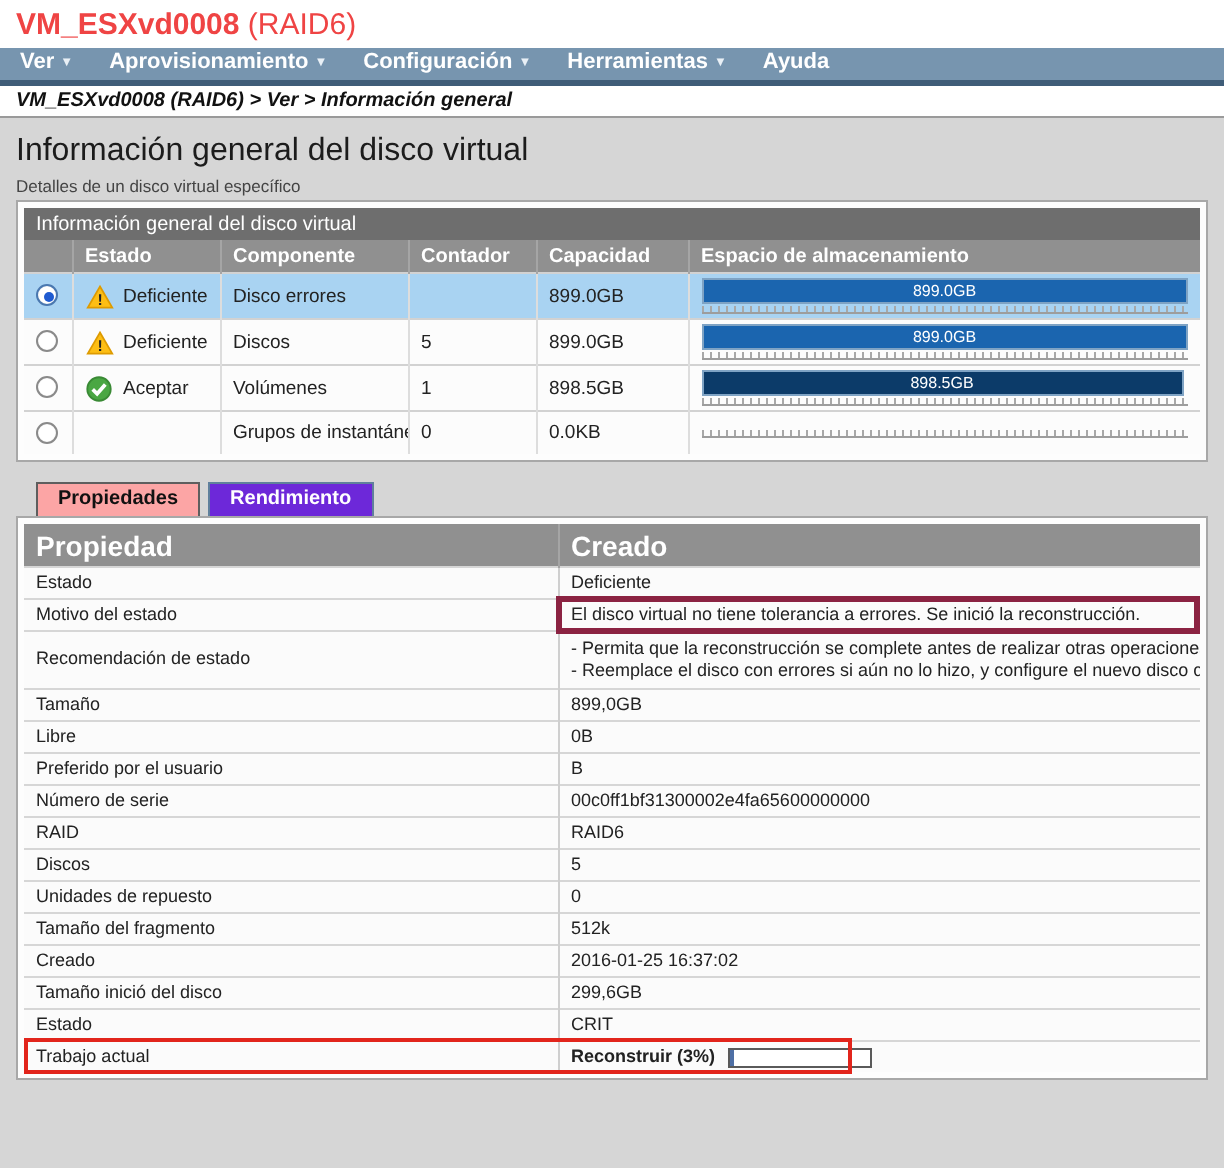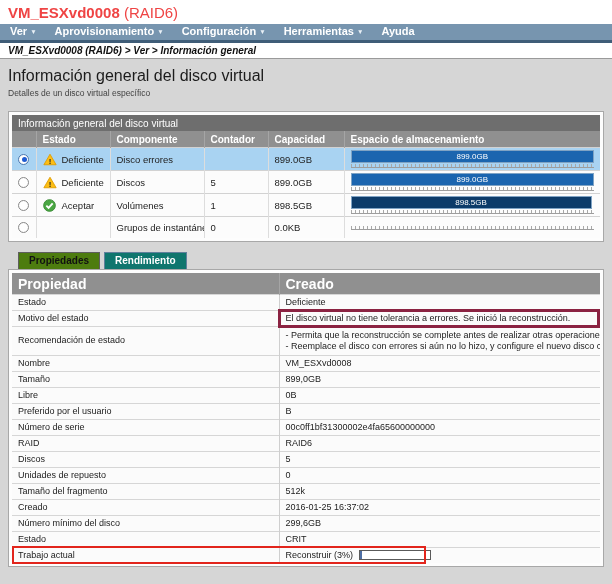--- a/index.html
+++ b/index.html
@@ -15,21 +15,21 @@
   .menu-item { color: #ffffff; font-size: 11px; font-weight: bold; padding: 0 9px 2px 9px; cursor: pointer; white-space: nowrap; }
   .menu-item:first-child { padding-left: 2px; }
   .menu-arrow { font-size: 6.5px; color: #e9f0f6; vertical-align: 1px; margin-left: 3px; }
 
   
   .breadcrumb { height: 15px; background: #ffffff; font-size: 10px; font-weight: bold; font-style: italic; padding: 2px 8px 0 8px; color: #111; }
 
   
   .content { height: 527px; background: #d6d6d6; border-top: 1px solid #9a9a9a; padding: 6px 8px 0 8px; }
   .page-title { font-size: 16px; color: #1c1c1c; margin-top: 2px; }
-  .page-subtitle { font-size: 8.5px; color: #444; margin-top: 3px; margin-bottom: 13px; }
+  .page-subtitle { font-size: 8.5px; color: #444; margin-top: 3px; margin-bottom: 2px; }
 
   
   .panel { background: #fdfdfd; border: 1px solid #a8a8a8; padding: 3px; }
   .panel-title { background: #6e6e6e; color: #ffffff; font-size: 10px; padding: 3px 6px 2px 6px; }
 
   
   .ovtable { width: 100%; border-collapse: collapse; table-layout: fixed; background: #fff; }
   .ovtable th { background: #909090; color: #fff; font-size: 10px; font-weight: bold; text-align: left; padding: 3px 6px 2px 6px; border-left: 1px solid #a5a5a5; }
   .ovtable th:first-child { border-left: none; }
   .ovtable td { height: 21px; font-size: 9.5px; color: #222; padding: 2px 6px; border-top: 1px solid #d2d2d2; border-left: 1px solid #ddd; background: #fcfcfc; vertical-align: middle; white-space: nowrap; overflow: hidden; }
@@ -43,39 +43,39 @@
   .radio.checked .dot { position: absolute; left: 2.5px; top: 2.5px; width: 5px; height: 5px; border-radius: 50%; background: #1f5bd0; }
   .sicon { width: 14px; height: 13px; display: inline-block; flex: none; }
   .barwrap { width: 100%; }
   .bar { height: 13px; border: 1px solid #7fa3c4; position: relative; text-align: center; }
   .barlabel { font-size: 8px; color: #ffffff; line-height: 12px; display: block; }
   .ruler { height: 4px; margin-top: 1px; border-bottom: 1px solid #9d9d9d; background: repeating-linear-gradient(90deg, #a8a8a8 0 1px, transparent 1px 4px); background-size: 100% 3px; background-position: bottom; background-repeat: no-repeat; }
 
   
   .tabs { display: flex; gap: 4px; margin: 10px 0 0 10px; height: 17px; }
   .tab { font-size: 10px; font-weight: bold; padding: 2px 10px 2px 10px; cursor: pointer; }
-  .tab.active { background: #4d7c0f; color: #111; border: 1px solid #5e5e5e; border-bottom: none; text-align: right; }
-  .tab.inactive { background: #0f766e; color: #ffffff; border: 1px solid #60809c; border-bottom: none; }
+  .tab.active { background: #fca5a5; color: #111; border: 1px solid #5e5e5e; border-bottom: none; text-align: right; }
+  .tab.inactive { background: #6d28d9; color: #ffffff; border: 1px solid #60809c; border-bottom: none; }
 
   
   .ptable { width: 100%; border-collapse: collapse; table-layout: fixed; background: #fff; }
   .ptable th { background: #909090; color: #fff; font-size: 14px; font-weight: bold; text-align: left; padding: 3px 6px 2px 6px; border-left: 1px solid #a5a5a5; }
   .ptable th:first-child { border-left: none; }
   .ptable td { height: 15px; font-size: 9px; line-height: 11px; color: #222; padding: 2px 6px; border-top: 1px solid #d6d6d6; background: #fbfbfb; vertical-align: middle; white-space: nowrap; overflow: hidden; }
   .ptable td.val { border-left: 1px solid #cfcfcf; }
   .ptable tr.dbl td { height: 29px; }
   .rel { position: relative; overflow: visible !important; }
 
   
   .ann { position: absolute; pointer-events: none; z-index: 6; border-style: solid; }
   .ann-maroon { left: -2px; top: -2px; right: 0px; bottom: -2px; border-width: 3px; }
   .ann-red { left: 0px; top: -2px; height: 18px; width: 414px; border-width: 2px; }
 
   
-  .jobcell { display: flex; align-items: flex-start; gap: 6px; }
+  .jobcell { display: flex; align-items: flex-end; gap: 6px; font-weight: bold; }
   .pbar { width: 72px; height: 10px; border: 1px solid #5a5a5a; background: #ffffff; overflow: hidden; flex: none; }
   .pfill { height: 100%; background: #4e6fa5; }
 </style>
 </head>
 <body>
 
 <div class="titlebar">
   <span class="t-bold">VM_ESXvd0008</span>
   <span>(RAID6)</span>
 </div>
@@ -231,24 +231,20 @@
           </td>
         </tr>
         <tr class="dbl">
           <td>Recomendación de estado</td>
           <td class="val">
             <div>- Permita que la reconstrucción se complete antes de realizar otras operaciones de manten</div>
             <div>- Reemplace el disco con errores si aún no lo hizo, y configure el nuevo disco como una un</div>
           </td>
         </tr>
         <tr>
-          <td>Nombre</td>
-          <td class="val">VM_ESXvd0008</td>
-        </tr>
-        <tr>
           <td>Tamaño</td>
           <td class="val">899,0GB</td>
         </tr>
         <tr>
           <td>Libre</td>
           <td class="val">0B</td>
         </tr>
         <tr>
           <td>Preferido por el usuario</td>
           <td class="val">B</td>
@@ -271,21 +267,21 @@
         </tr>
         <tr>
           <td>Tamaño del fragmento</td>
           <td class="val">512k</td>
         </tr>
         <tr>
           <td>Creado</td>
           <td class="val">2016-01-25 16:37:02</td>
         </tr>
         <tr>
-          <td>Número mínimo del disco</td>
+          <td>Tamaño inició del disco</td>
           <td class="val">299,6GB</td>
         </tr>
         <tr>
           <td>Estado</td>
           <td class="val">CRIT</td>
         </tr>
         <tr>
           <td class="rel"><span>Trabajo actual</span>
             <div class="ann ann-red" style="border-color: rgb(226, 37, 28);"></div>
           </td>

